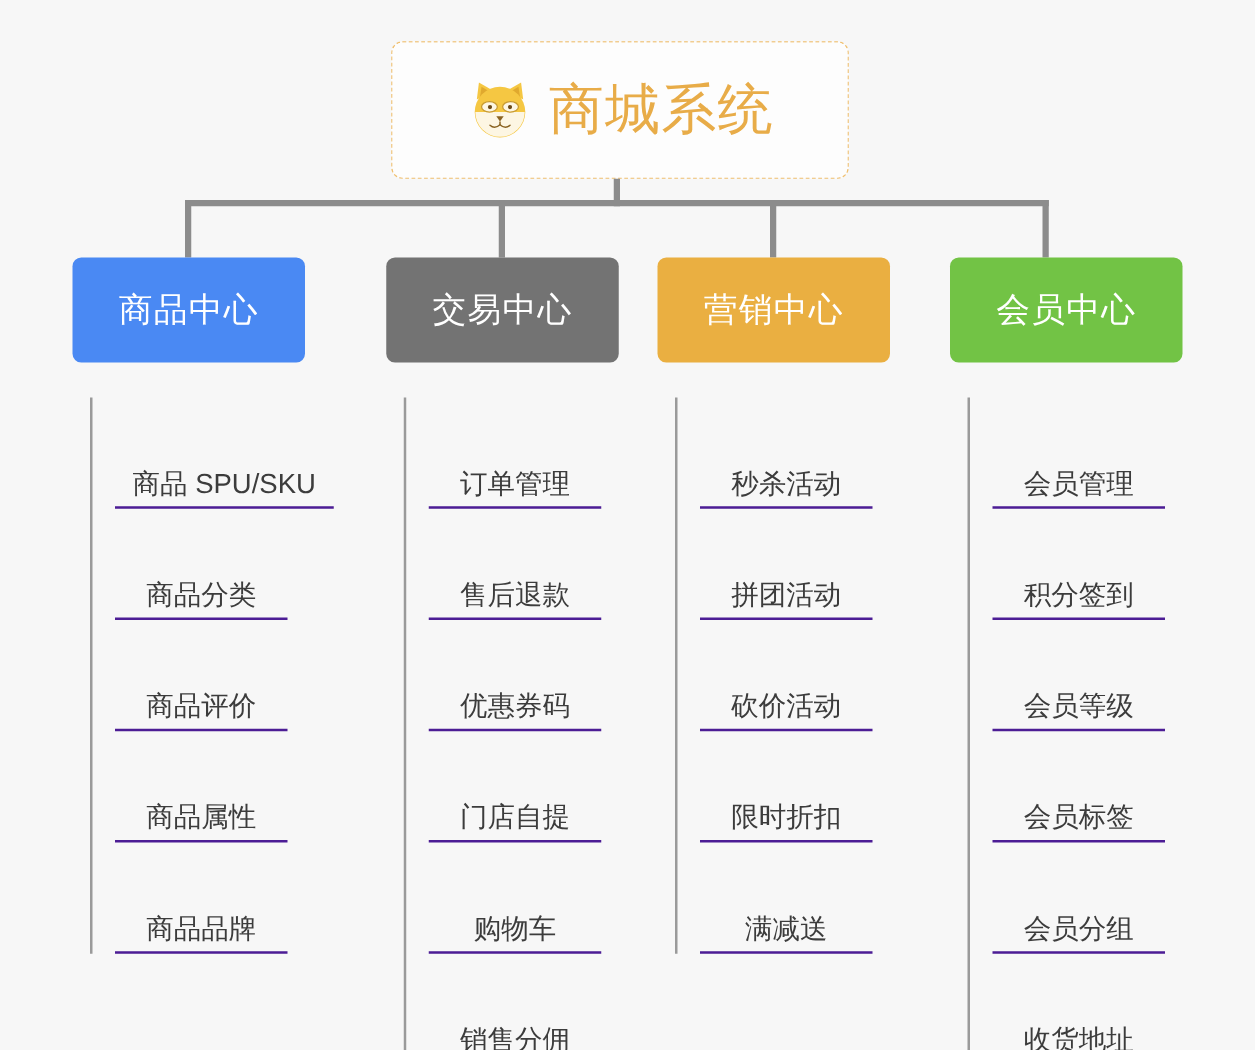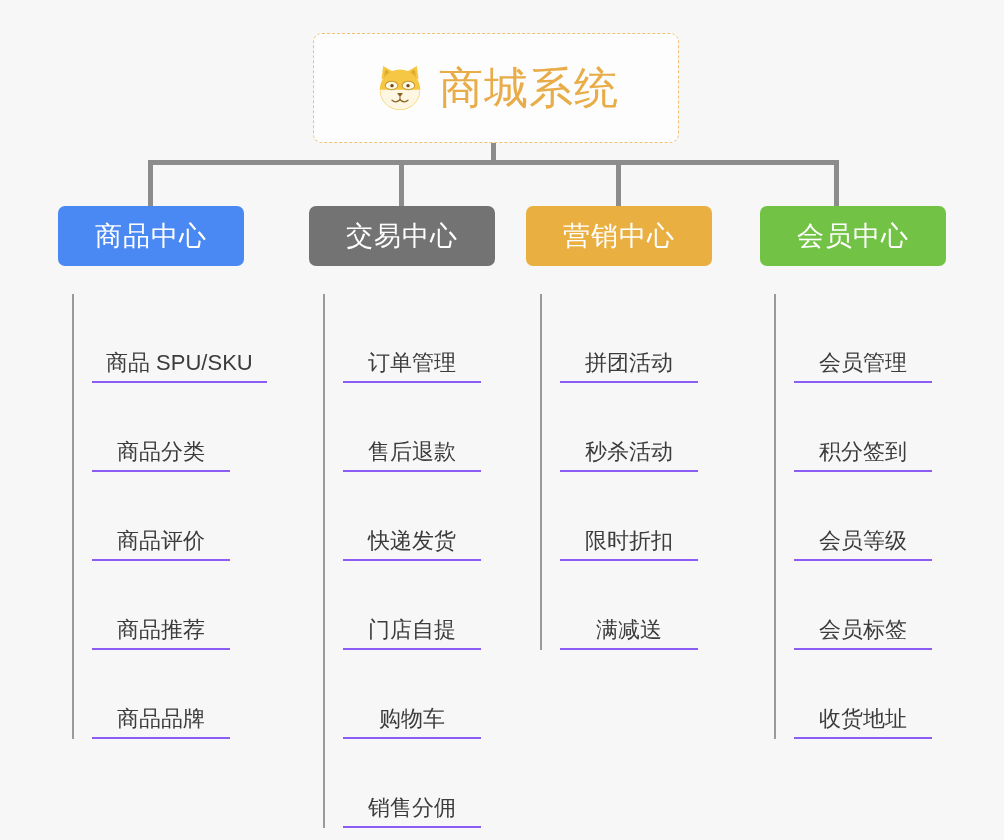--- a/index.html
+++ b/index.html
@@ -84,21 +84,21 @@
   .column {
     position: absolute;
     top: 206px;
   }
   .col-1 { left: 58px;  }
   .col-2 { left: 309px; }
   .col-3 { left: 526px; }
   .col-4 { left: 760px; }
 
   .cat-box {
-    height: 60px;
+    height: 84px;
     box-sizing: border-box;
     border-radius: 7px;
     display: flex;
     align-items: center;
     justify-content: center;
     padding: 0 26px;
   }
   .cat-label {
     font-size: 27px;
     line-height: 1;
@@ -128,21 +128,21 @@
     box-sizing: border-box;
   }
   .leaf-label {
     display: inline-block;
     margin-left: 18px;
     padding: 0 14px 6px 14px;
     font-size: 22px;
     line-height: 1.1;
     color: #3c3c3c;
     white-space: nowrap;
-    border-bottom: 2px solid #8b5cf6;
+    border-bottom: 2px solid #4c1d95;
     box-sizing: border-box;
     min-width: 138px;
     text-align: center;
   }
   .leaf-item:first-child .leaf-label {
     padding-bottom: 6px;
   }
 </style>
 </head>
 <body>
@@ -192,64 +192,67 @@
       <div class="leaf-item">
           <span class="leaf-label">商品 SPU/SKU</span>
         </div>
       <div class="leaf-item">
           <span class="leaf-label">商品分类</span>
         </div>
       <div class="leaf-item">
           <span class="leaf-label">商品评价</span>
         </div>
       <div class="leaf-item">
-          <span class="leaf-label">商品推荐</span>
+          <span class="leaf-label">商品属性</span>
         </div>
       <div class="leaf-item">
           <span class="leaf-label">商品品牌</span>
         </div>
     </div>
   </div>
 
   <div class="column col-2">
     <div class="cat-box" style="background:#737373">
       <span class="cat-label">交易中心</span>
     </div>
     <div class="leaf-list">
       <div class="leaf-item">
           <span class="leaf-label">订单管理</span>
         </div>
       <div class="leaf-item">
           <span class="leaf-label">售后退款</span>
         </div>
       <div class="leaf-item">
-          <span class="leaf-label">快递发货</span>
+          <span class="leaf-label">优惠券码</span>
         </div>
       <div class="leaf-item">
           <span class="leaf-label">门店自提</span>
         </div>
       <div class="leaf-item">
           <span class="leaf-label">购物车</span>
         </div>
       <div class="leaf-item">
           <span class="leaf-label">销售分佣</span>
         </div>
     </div>
   </div>
 
   <div class="column col-3">
     <div class="cat-box" style="background:#eaaf41">
       <span class="cat-label">营销中心</span>
     </div>
     <div class="leaf-list">
       <div class="leaf-item">
+          <span class="leaf-label">秒杀活动</span>
+        </div>
+      <div class="leaf-item">
           <span class="leaf-label">拼团活动</span>
         </div>
       <div class="leaf-item">
-          <span class="leaf-label">秒杀活动</span>
+          <span class="leaf-label">砍价活动</span>
         </div>
       <div class="leaf-item">
           <span class="leaf-label">限时折扣</span>
         </div>
       <div class="leaf-item">
           <span class="leaf-label">满减送</span>
         </div>
     </div>
   </div>
 
@@ -264,18 +267,21 @@
       <div class="leaf-item">
           <span class="leaf-label">积分签到</span>
         </div>
       <div class="leaf-item">
           <span class="leaf-label">会员等级</span>
         </div>
       <div class="leaf-item">
           <span class="leaf-label">会员标签</span>
         </div>
       <div class="leaf-item">
+          <span class="leaf-label">会员分组</span>
+        </div>
+      <div class="leaf-item">
           <span class="leaf-label">收货地址</span>
         </div>
     </div>
   </div>
 
 </div>
 
 </body></html>

